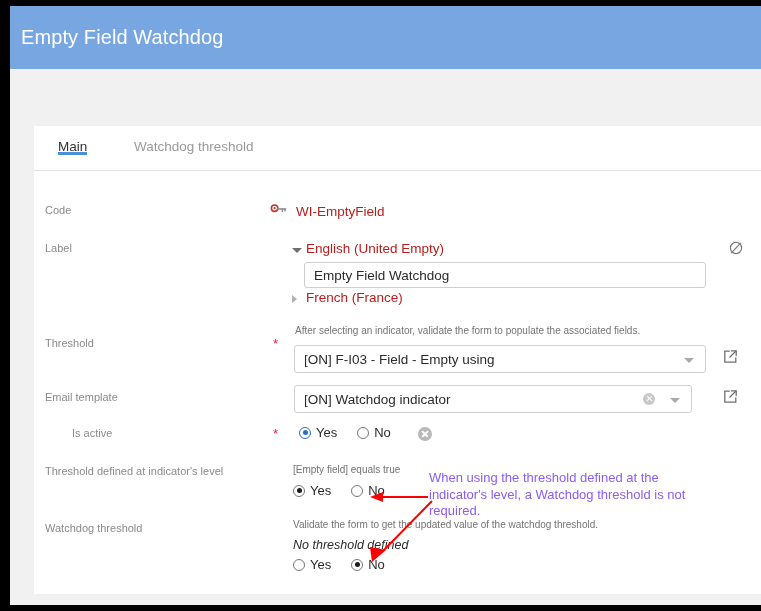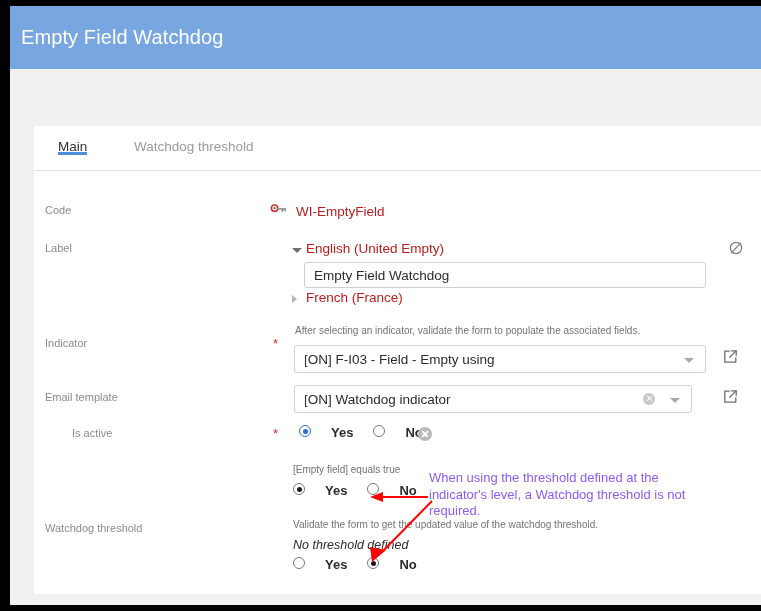--- a/index.html
+++ b/index.html
@@ -208,24 +208,23 @@
   
   .radio-group {
     position: absolute;
     display: flex;
     align-items: center;
     gap: 6px;
     white-space: nowrap;
   }
   .radio-item {
     display: flex;
-    align-items: flex-start;
-    gap: 20px;
-    cursor: pointer;
-    font-weight: bold;
+    align-items: center;
+    gap: 5px;
+    cursor: pointer;
   }
   .rdo {
     box-sizing: border-box;
     width: 12px;
     height: 12px;
     border-radius: 50%;
     border: 1px solid #767676;
     background: #ffffff;
     position: relative;
     flex: none;
@@ -369,21 +368,21 @@
             </svg>
           </div>
 
           <input class="textbox" style="left: 270px; top: 24px; width: 402px; height: 26px;" value="Empty Field Watchdog">
 
           <div class="tri-right" style="left:258px; top:57px;"></div>
           <div class="value-text" style="left:272px; top:52px;">French (France)</div>
         </div>
 
         <div class="row" style="top:155px; height:58px;">
-          <div class="flabel" style="top:12px;">Indicator</div>
+          <div class="flabel" style="top:12px;">Threshold</div>
           <div class="req" style="top:12px;">*</div>
 
           <div class="hint-text" style="left:261px; top:0px;">After selecting an indicator, validate the form to populate the associated fields.</div>
 
           <div class="selectbox" style="left:260px; top:20px; width:412px; height:28px;">
             <span class="sel-value">[ON] F-I03 - Field - Empty using</span>
             <span class="caret" style="right:11px; top:12px;"></span>
           </div>
 
           <div class="icon" style="left:689px; top:24px;">
@@ -426,20 +425,21 @@
             <span class="radio-item">
               <span class="rdo"></span>
               <span class="rdo-label">No</span>
             </span>
           </div>
 
           <div class="clearbtn" style="left:384px; top:4px;"></div>
         </div>
 
         <div class="row" style="top:291px; height:44px;">
+          <div class="flabel" style="top:4px;">Threshold defined at indicator's level</div>
 
           <div class="hint-text" style="left:259px; top:3px;">[Empty field] equals true</div>
 
           <div class="radio-group" style="left:259px; top:22px;">
             <span class="radio-item">
               <span class="rdo checked"></span>
               <span class="rdo-label">Yes</span>
             </span>
             <span class="rdo-gap"></span>
             <span class="radio-item">

